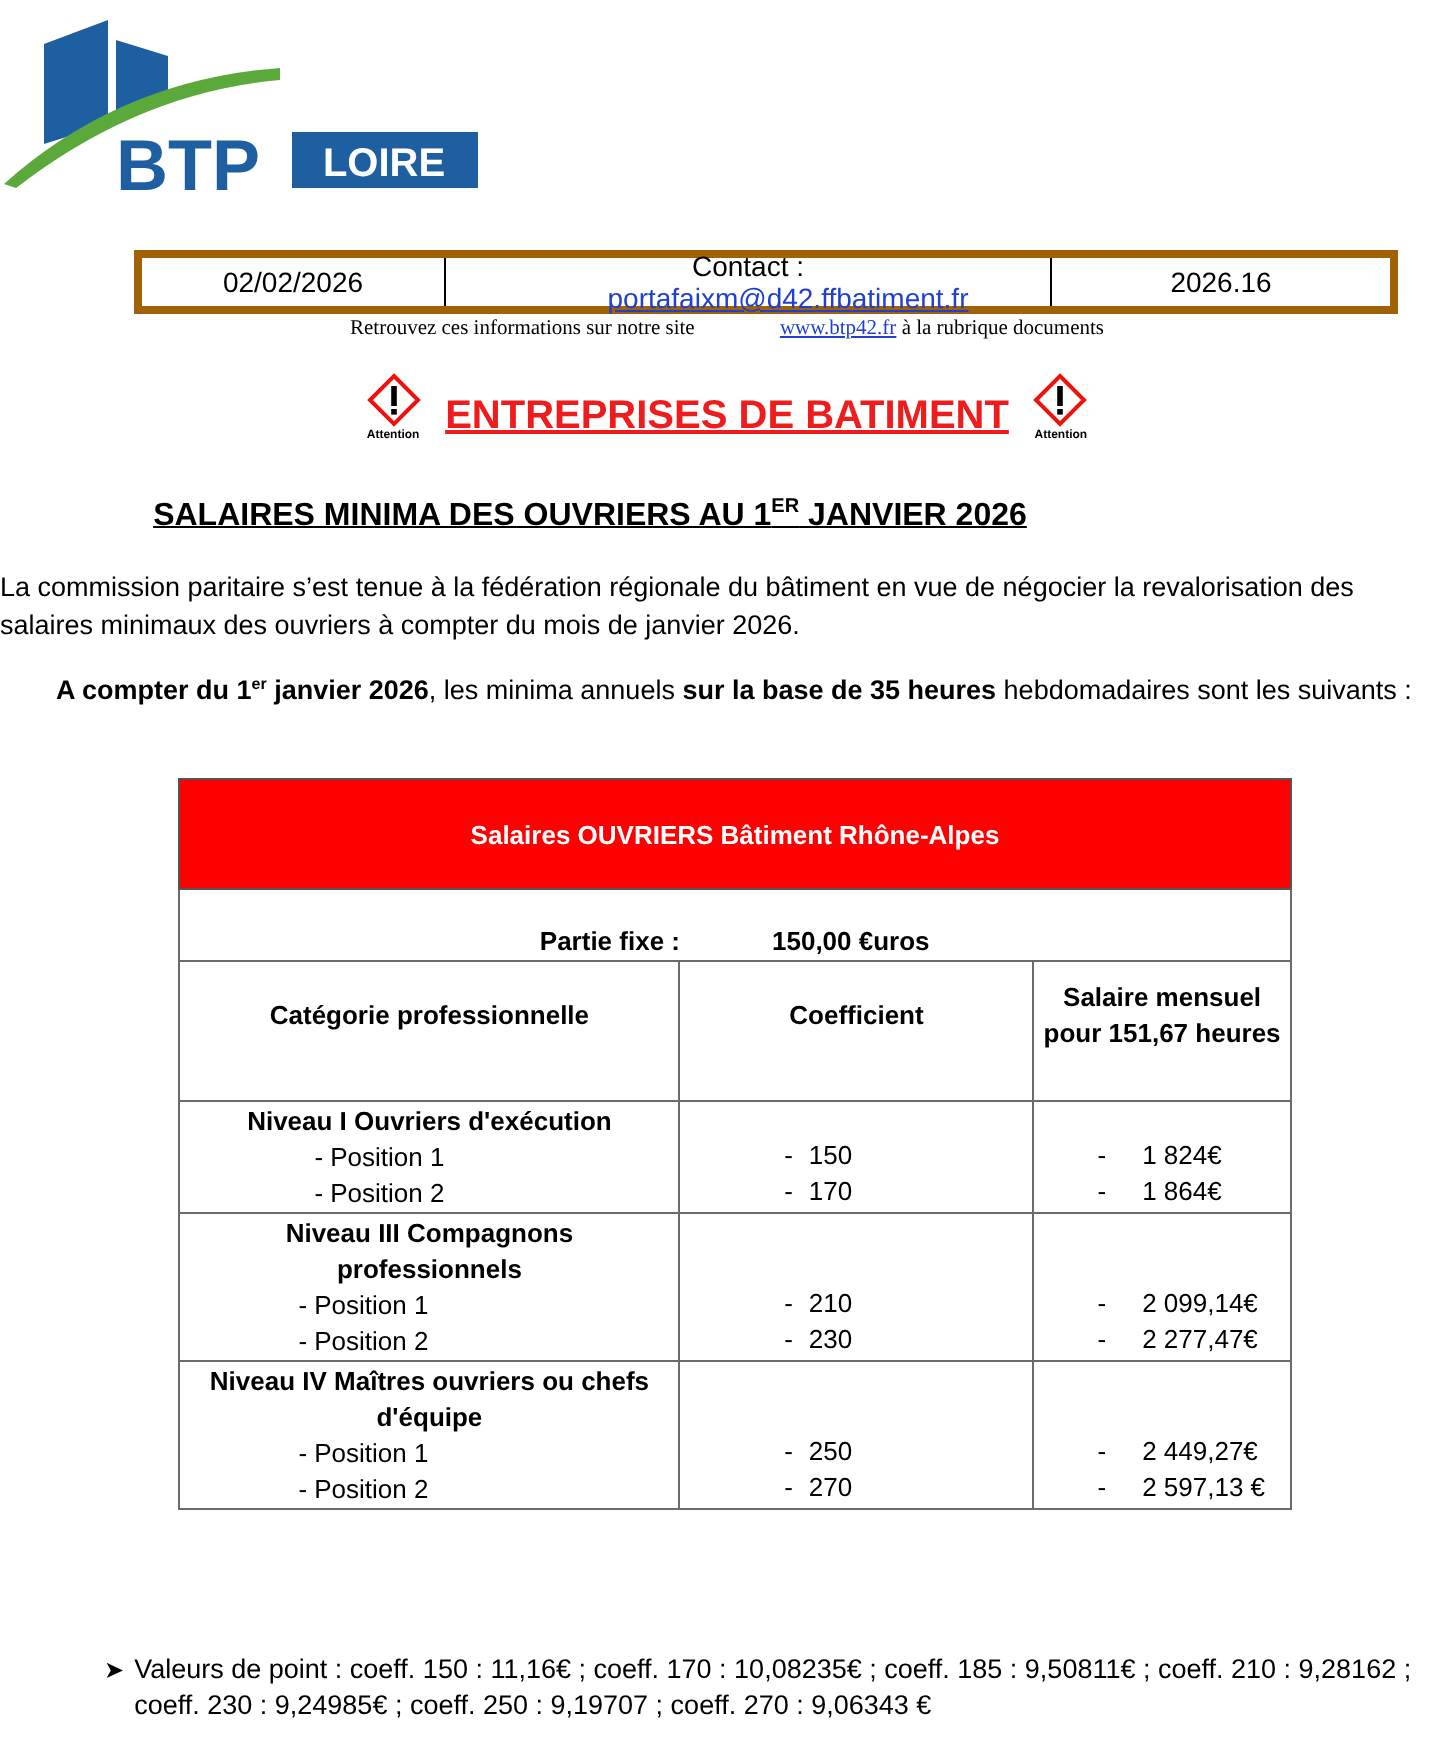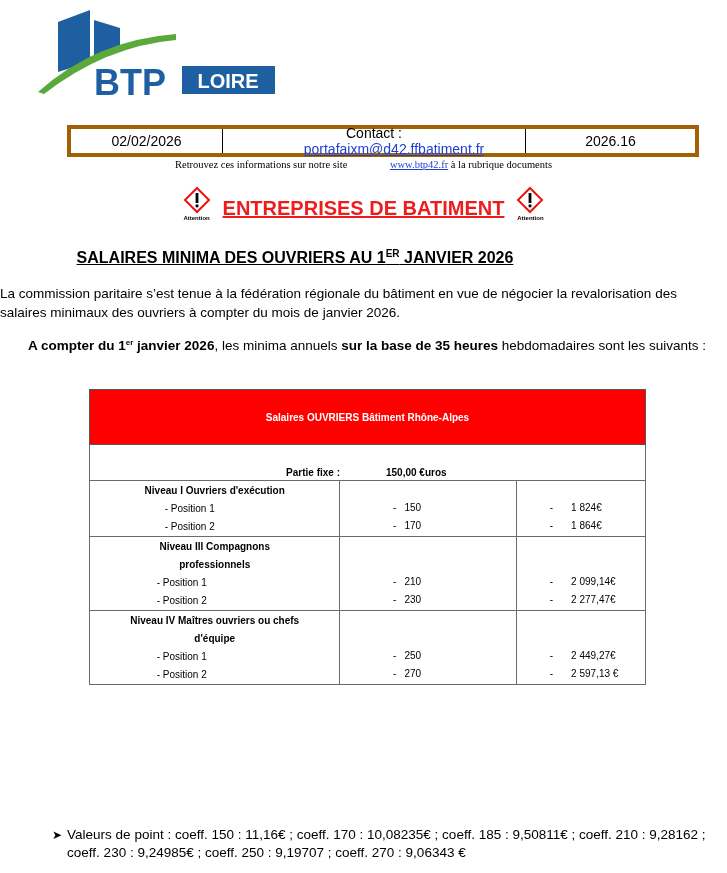--- a/index.html
+++ b/index.html
@@ -1,20 +1,20 @@
 <!DOCTYPE html>
 <html><head>
 <meta charset="utf-8">
 <style>
   html, body { margin: 0; padding: 0; background: #ffffff; }
   body { width: 727px; height: 873px; position: relative; overflow: hidden; font-family: "Liberation Sans", sans-serif; color: #000; }
   .abs { position: absolute; }
 
   
-  .logo { left: 0; top: 0; width: 245px; height: 100px; padding-left: 36px; }
+  .logo { left: 0; top: 0; width: 245px; height: 100px; }
 
   
   .infobox { left: 67px; top: 125px; width: 632px; height: 32px; border: 4px solid #a16207; display: flex; box-sizing: border-box; }
   .infobox .cell { display: flex; align-items: center; justify-content: center; font-size: 14px; flex-direction: column; line-height: 16px; }
   .infobox .c1 { width: 151px; border-right: 1px solid #000; }
   .infobox .c2 { width: 302px; border-right: 1px solid #000; }
   .infobox .c3 { flex: 1; }
   .infobox a, .site a { color: #1f3fd0; text-decoration: underline; padding-left: 40px; }
 
   .site { left: 0; width: 727px; top: 159px; text-align: center; font-family: "Liberation Serif", serif; font-size: 10.5px; }
@@ -26,21 +26,21 @@
   .main-title { color: #ee1c1c; font-weight: bold; font-size: 20px; text-decoration: underline; text-decoration-thickness: 2px; font-family: "Liberation Sans", sans-serif; letter-spacing: 0px; padding: 0 2px; line-height: 26px; }
 
   .subtitle { left: 0; width: 590px; top: 248px; text-align: center; font-weight: bold; font-size: 16px; text-decoration: underline; }
   .subtitle sup { font-size: 10px; }
 
   .para { left: 0; top: 284px; width: 727px; font-size: 13.5px; line-height: 19px; }
   .para2 { left: 28px; top: 337px; font-size: 13.5px; }
   .para2 sup { font-size: 8px; }
 
   
-  .tbl { left: 89px; top: 389px; width: 557px; border-collapse: collapse; font-size: 10px; }
+  .tbl { left: 89px; top: 389px; width: 557px; border-collapse: collapse; font-size: 13px; }
   .tbl td { border: 1px solid #6b6b6b; padding: 0; vertical-align: top; }
   .tbl .red { background: #ff0000; color: #fff; text-align: center; height: 54px; vertical-align: middle; font-weight: bold; border-color: #555; }
   .tbl .fixe { height: 35px; vertical-align: bottom; }
   .fixe-inner { display: flex; padding-bottom: 2px; font-weight: bold; }
   .fixe-inner .lbl { width: 250px; text-align: right; }
   .fixe-inner .val { margin-left: 46px; }
   .th { font-weight: bold; text-align: center; height: 70px; vertical-align: top !important; padding-top: 18px !important; box-sizing: border-box; line-height: 18px; }
   .cat { text-align: center; line-height: 18px; padding-top: 1px !important; }
   .cat .b { font-weight: bold; }
   .numcol { line-height: 18px; }
@@ -122,20 +122,28 @@
         <td colspan="3" class="red">Salaires OUVRIERS Bâtiment Rhône-Alpes</td>
       </tr>
   <tr>
         <td colspan="3" class="fixe">
     <div class="fixe-inner">
       <span class="lbl">Partie fixe :</span>
       <span class="val">150,00 €uros</span>
     </div>
   </td>
       </tr>
+  <tr>
+    <td class="th">Catégorie professionnelle</td>
+    <td class="th">Coefficient</td>
+    <td class="th" style="padding-top:9px !important">
+          <div>Salaire mensuel</div>
+          <div>pour 151,67 heures</div>
+        </td>
+  </tr>
 
   <tr style="height:54px">
     <td class="cat">
       <div class="b">Niveau I Ouvriers d'exécution</div>
       <div style="margin-left:-50px">- Position 1</div>
       <div style="margin-left:-50px">- Position 2</div>
     </td>
     <td class="numcol coef">
       <div style="height:18px"></div>
       <div class="dashval">

